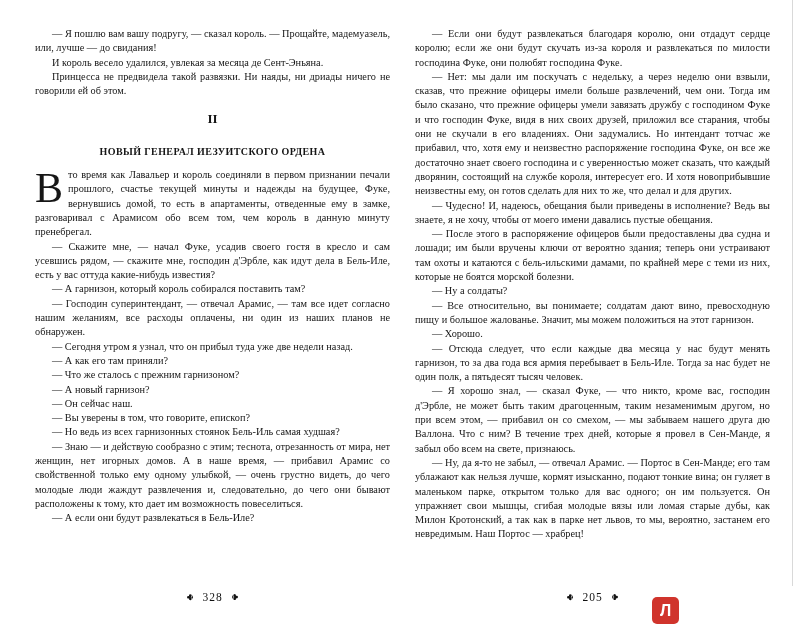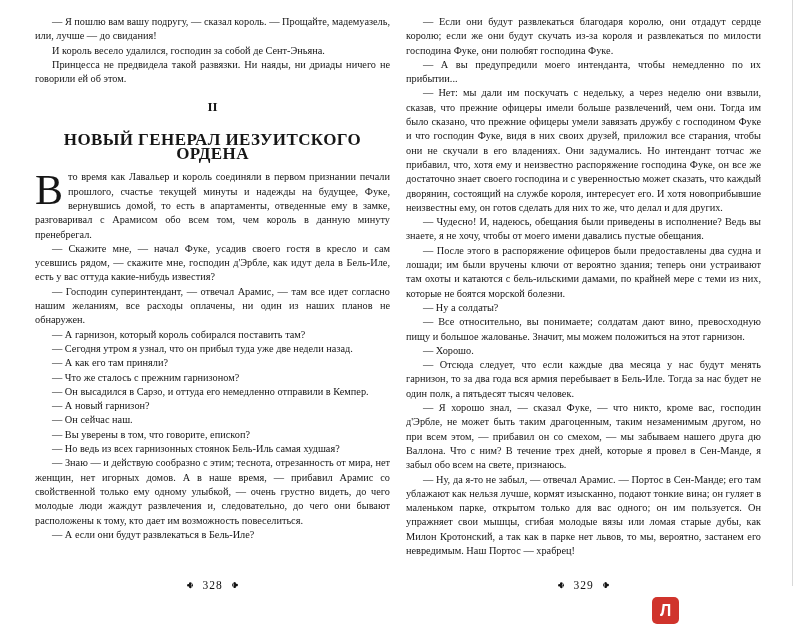--- a/index.html
+++ b/index.html
@@ -7,22 +7,22 @@
     padding: 0;
     width: 800px;
     height: 631px;
     background: #ffffff;
     overflow: hidden;
   }
   .spread {
     position: absolute;
     inset: 0;
     display: flex;
-    gap: 16px;
-    padding: 15px 30px 0 35px;
+    gap: 25px;
+    padding: 27px 30px 0 35px;
     box-sizing: border-box;
   }
   .page {
     width: 355px;
     position: relative;
     font-family: "Liberation Serif", "DejaVu Serif", serif;
     font-size: 10.3px;
     line-height: 14.3px;
     color: #161616;
     text-align: justify;
@@ -47,21 +47,21 @@
   .chapter-heading {
     text-align: center;
     margin: 14px 0 9px 0;
     font-weight: bold;
   }
   .chapter-number {
     font-size: 13px;
     margin-bottom: 18px;
   }
   .chapter-title {
-    font-size: 17px;
+    font-size: 10px;
     letter-spacing: 0.4px;
   }
   .footer {
     height: 20px;
     padding-top: 6px;
     text-align: center;
     font-size: 11.5px;
     color: #111;
   }
   .orn {
@@ -98,67 +98,65 @@
 </style>
 </head>
 <body>
 
 <div class="spread">
 
   <div class="page">
     <div class="text-area">
       <div>
           <p class="para">— Я пошлю вам вашу подругу, — сказал король. — Прощайте, мадемуазель, или, лучше — до свидания!</p>
-          <p class="para">И король весело удалился, господин за собой де Сент-Эньяна.</p>
+          <p class="para">И король весело удалился, увлекая за месяца де Сент-Эньяна.</p>
           <p class="para">Принцесса не предвидела такой развязки. Ни наяды, ни дриады ничего не говорили ей об этом.</p>
         </div>
       <div class="chapter-heading">
         <div class="chapter-number">II</div>
         <div class="chapter-title">НОВЫЙ ГЕНЕРАЛ ИЕЗУИТСКОГО ОРДЕНА</div>
       </div>
       <div>
           <p class="para has-drop"><span class="dropcap">В</span>то время как Лавальер и король соединяли в первом признании печали прошлого, счастье текущей минуты и надежды на будущее, Фуке, вернувшись домой, то есть в апартаменты, отведенные ему в замке, разговаривал с Арамисом обо всем том, чем король в данную минуту пренебрегал.</p>
           <p class="para">— Скажите мне, — начал Фуке, усадив своего гостя в кресло и сам усевшись рядом, — скажите мне, господин д'Эрбле, как идут дела в Бель-Иле, есть у вас оттуда какие-нибудь известия?</p>
+          <p class="para">— А гарнизон, который король собирался поставить там?</p>
           <p class="para">— Господин суперинтендант, — отвечал Арамис, — там все идет согласно нашим желаниям, все расходы оплачены, ни один из наших планов не обнаружен.</p>
-          <p class="para">— А гарнизон, который король собирался поставить там?</p>
           <p class="para">— Сегодня утром я узнал, что он прибыл туда уже две недели назад.</p>
           <p class="para">— А как его там приняли?</p>
           <p class="para">— Что же сталось с прежним гарнизоном?</p>
-          <p class="para">— Он высадился в Сарзо, и оттуда его немедленно отправили в Кемпер.</p>
           <p class="para">— А новый гарнизон?</p>
           <p class="para">— Он сейчас наш.</p>
           <p class="para">— Вы уверены в том, что говорите, епископ?</p>
           <p class="para">— Но ведь из всех гарнизонных стоянок Бель-Иль самая худшая?</p>
           <p class="para">— Знаю — и действую сообразно с этим; теснота, отрезанность от мира, нет женщин, нет игорных домов. А в наше время, — прибавил Арамис со свойственной только ему одному улыбкой, — очень грустно видеть, до чего молодые люди жаждут развлечения и, следовательно, до чего они бывают расположены к тому, кто дает им возможность повеселиться.</p>
           <p class="para">— А если они будут развлекаться в Бель-Иле?</p>
         </div>
     </div>
     <div class="footer">
       <span class="orn orn-left">♣</span><span class="pagenum">328</span><span class="orn orn-right">♣</span>
     </div>
   </div>
 
   <div class="page">
     <div class="text-area">
       <div>
           <p class="para">— Если они будут развлекаться благодаря королю, они отдадут сердце королю; если же они будут скучать из-за короля и развлекаться по милости господина Фуке, они полюбят господина Фуке.</p>
-          <p class="para">— А вы предупредили моего интенданта, чтобы немедленно по их прибытии...</p>
           <p class="para">— Нет: мы дали им поскучать с недельку, а через неделю они взвыли, сказав, что прежние офицеры имели больше развлечений, чем они. Тогда им было сказано, что прежние офицеры умели завязать дружбу с господином Фуке и что господин Фуке, видя в них своих друзей, приложил все старания, чтобы они не скучали в его владениях. Они задумались. Но интендант тотчас же прибавил, что, хотя ему и неизвестно распоряжение господина Фуке, он все же достаточно знает своего господина и с уверенностью может сказать, что каждый дворянин, состоящий на службе короля, интересует его. И хотя новоприбывшие неизвестны ему, он готов сделать для них то же, что делал и для других.</p>
           <p class="para">— Чудесно! И, надеюсь, обещания были приведены в исполнение? Ведь вы знаете, я не хочу, чтобы от моего имени давались пустые обещания.</p>
           <p class="para">— После этого в распоряжение офицеров были предоставлены два судна и лошади; им были вручены ключи от вероятно здания; теперь они устраивают там охоты и катаются с бель-ильскими дамами, по крайней мере с теми из них, которые не боятся морской болезни.</p>
           <p class="para">— Ну а солдаты?</p>
           <p class="para">— Все относительно, вы понимаете; солдатам дают вино, превосходную пищу и большое жалованье. Значит, мы можем положиться на этот гарнизон.</p>
           <p class="para">— Хорошо.</p>
           <p class="para">— Отсюда следует, что если каждые два месяца у нас будут менять гарнизон, то за два года вся армия перебывает в Бель-Иле. Тогда за нас будет не один полк, а пятьдесят тысяч человек.</p>
           <p class="para">— Я хорошо знал, — сказал Фуке, — что никто, кроме вас, господин д'Эрбле, не может быть таким драгоценным, таким незаменимым другом, но при всем этом, — прибавил он со смехом, — мы забываем нашего друга дю Валлона. Что с ним? В течение трех дней, которые я провел в Сен-Манде, я забыл обо всем на свете, признаюсь.</p>
           <p class="para">— Ну, да я-то не забыл, — отвечал Арамис. — Портос в Сен-Манде; его там ублажают как нельзя лучше, кормят изысканно, подают тонкие вина; он гуляет в маленьком парке, открытом только для вас одного; он им пользуется. Он упражняет свои мышцы, сгибая молодые вязы или ломая старые дубы, как Милон Кротонский, а так как в парке нет львов, то мы, вероятно, застанем его невредимым. Наш Портос — храбрец!</p>
         </div>
     </div>
     <div class="footer">
-      <span class="orn orn-left">♣</span><span class="pagenum">329</span><span class="orn orn-right">♣</span>
+      <span class="orn orn-left">♣</span><span class="pagenum">205</span><span class="orn orn-right">♣</span>
     </div>
   </div>
 
 </div>
 
 <div class="page-edge-line"></div>
 
 <div class="watermark" style="background: rgb(208, 52, 44); color: rgb(255, 255, 255);">
   <span>Л</span>
 </div>

